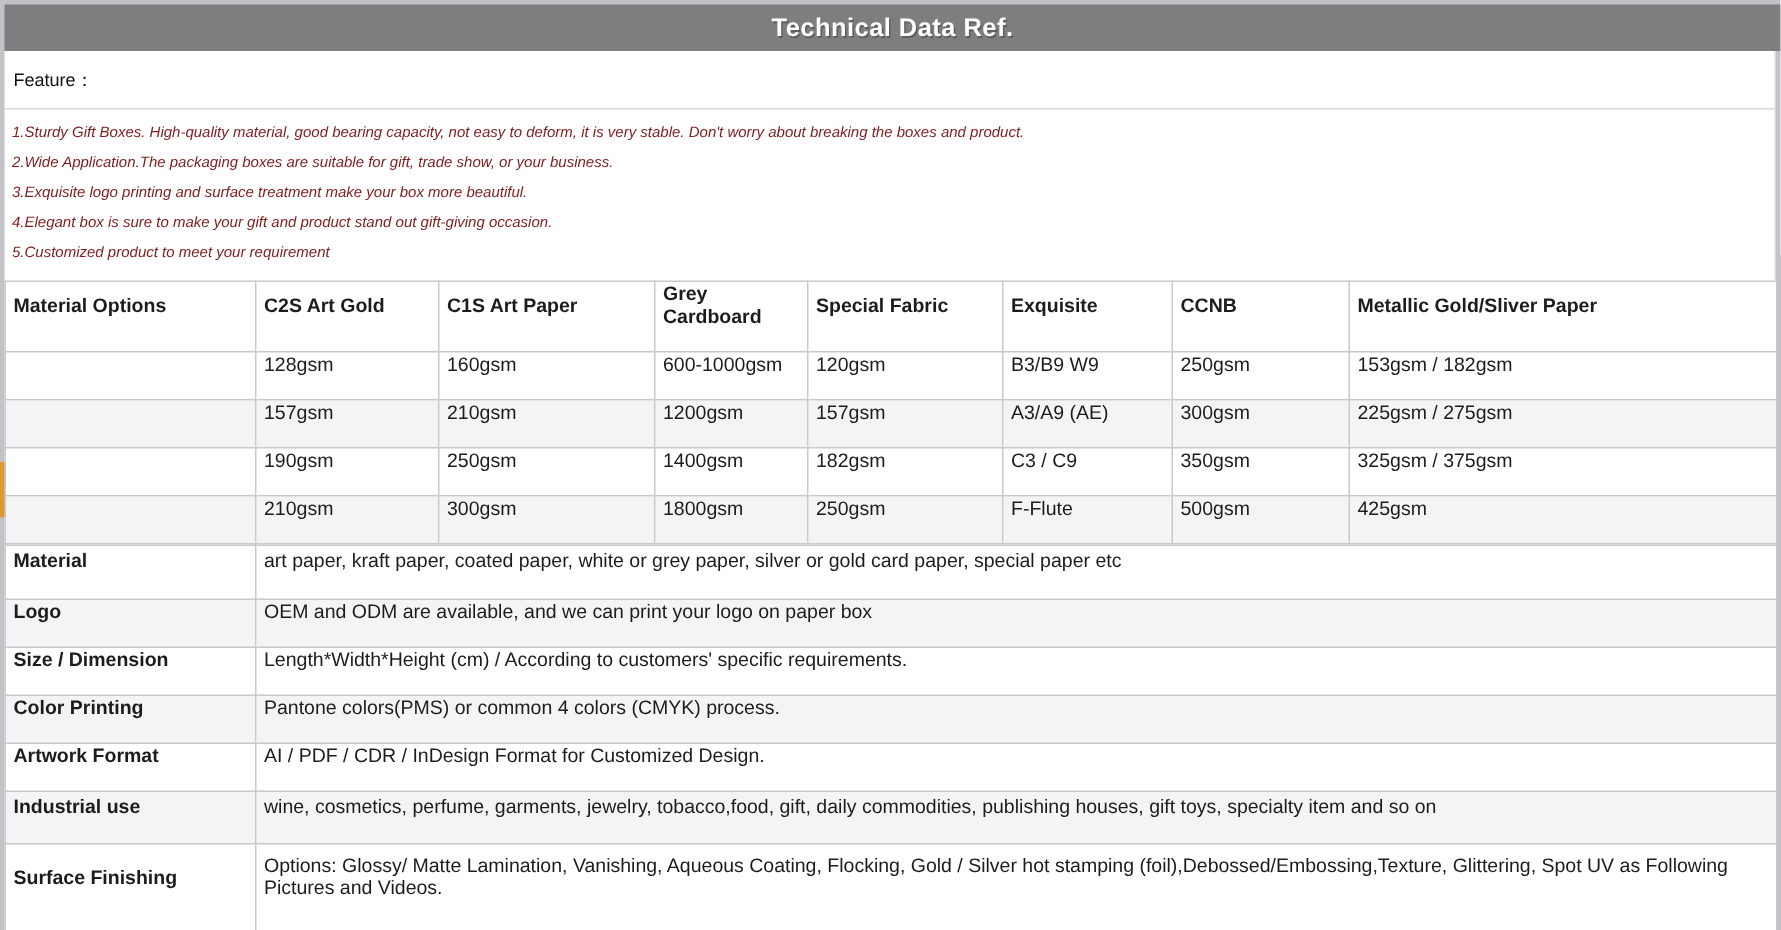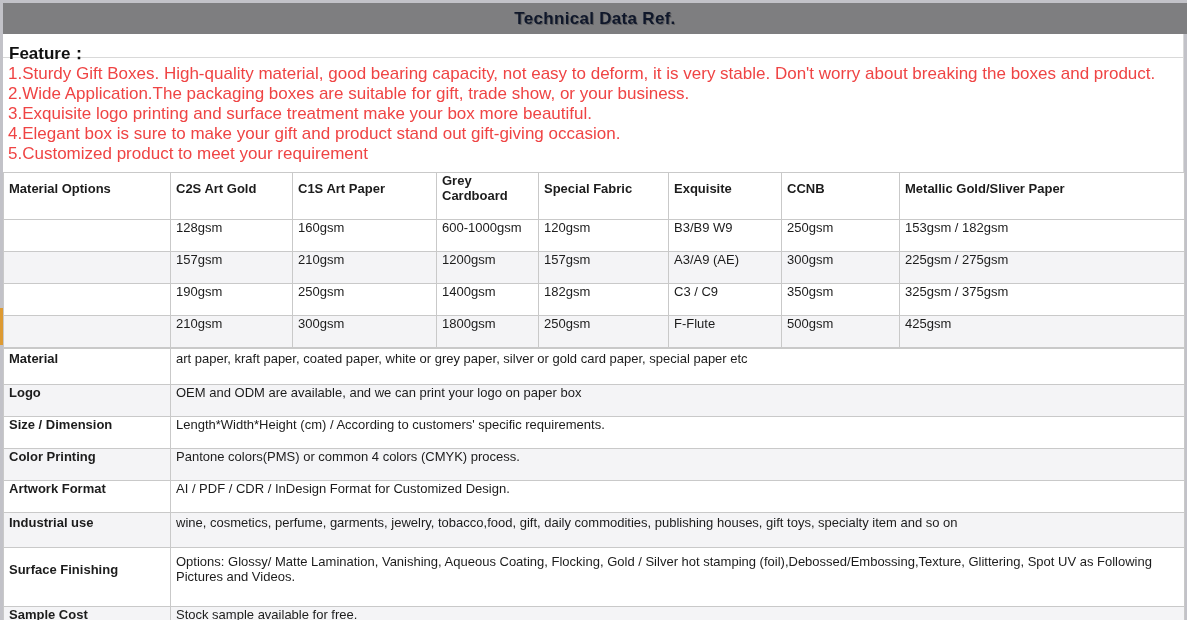--- a/index.html
+++ b/index.html
@@ -9,39 +9,39 @@
     font-family:"Liberation Sans","DejaVu Sans",sans-serif;
     position:relative;overflow:hidden;
     -webkit-font-smoothing:antialiased;
   }
   .title-bar{
     position:absolute;left:3px;top:3px;width:1184px;height:31px;
     background:#7e7e80;
     display:flex;align-items:center;justify-content:center;
   }
   .title-bar span{
-    color:#0f172a;font-size:17px;font-weight:bold;letter-spacing:.3px;
+    color:#ffffff;font-size:17px;font-weight:bold;letter-spacing:.3px;
     text-shadow:1px 1px 0 rgba(55,55,55,.45);
   }
   .content{
     position:absolute;left:3px;top:34px;width:1181px;background:#ffffff;
   }
   .feature-heading{
-    height:24px;line-height:39px;padding-left:6px;
-    font-size:17px;font-weight:bold;color:#111;
+    height:39px;line-height:39px;padding-left:6px;
+    font-size:12px;font-weight:normal;color:#111;
     border-bottom:1px solid #d9d9d9;
     border-right:1px solid #d9d9d9;
     box-sizing:border-box;
   }
   .feature-list{
     height:114px;padding:6px 0 0 5px;box-sizing:border-box;
     border-right:1px solid #d9d9d9;
   }
   .feature-item{
-    font-size:17px;line-height:20px;color:#ef4444;white-space:nowrap;
+    font-size:10px;line-height:20px;color:#7f1d1d;white-space:nowrap;font-style:italic;
   }
   table{border-collapse:collapse;table-layout:fixed;width:1181px;}
   td,th{
     border:1px solid #c9c9c9;
     font-size:13px;color:#1c1c1c;
     padding:0 4px 16px 5px;
     vertical-align:middle;text-align:left;
     box-sizing:border-box;overflow:hidden;
   }
   .mat-table thead th{font-weight:bold;height:40px;background:#ffffff;}

